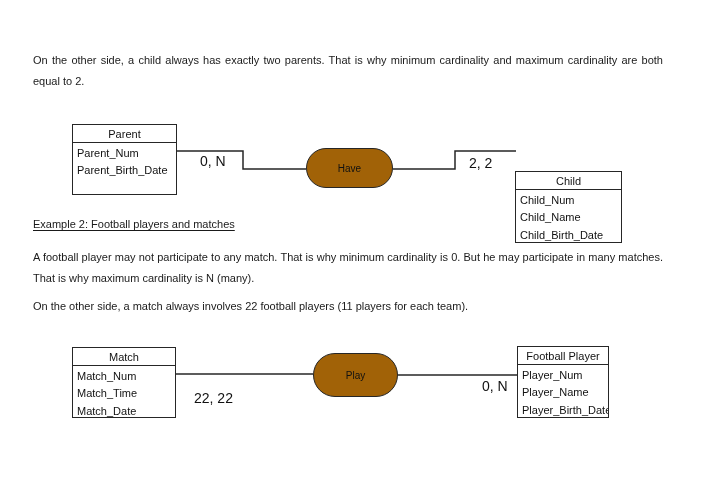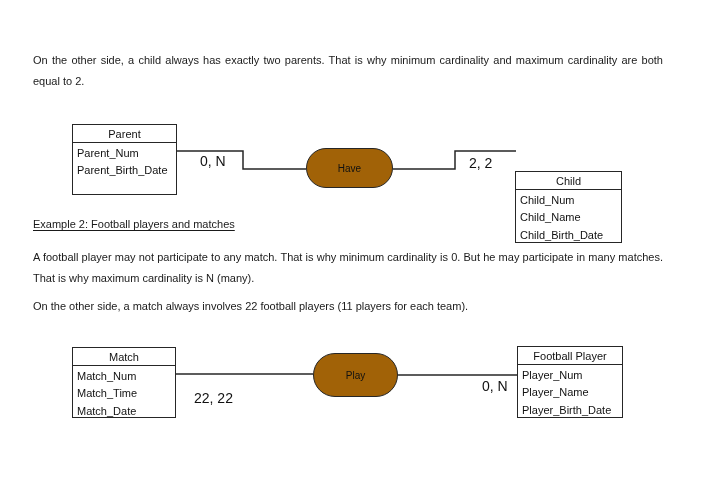--- a/index.html
+++ b/index.html
@@ -127,21 +127,21 @@
       <div class="attr">Match_Num</div>
       <div class="attr">Match_Time</div>
       <div class="attr">Match_Date</div>
     </div>
   </div>
 
   <div class="relationship" style="left:313px; top:353px; width:85px; height:44px; border-radius:22px;">
     <span>Play</span>
   </div>
 
-  <div class="entity" style="left:517px; top:346px; width:106px; height:72px;">
+  <div class="entity" style="left:517px; top:346px; width:92px; height:72px;">
     <div class="entity-header">Football Player</div>
     <div class="entity-attrs">
       <div class="attr">Player_Num</div>
       <div class="attr">Player_Name</div>
       <div class="attr">Player_Birth_Date</div>
     </div>
   </div>
 
   <span class="card-label" style="left:194px; top:378px;margin-top:12px;">22, 22</span>
   <span class="card-label" style="left:482px; top:378px;">0, N</span>

